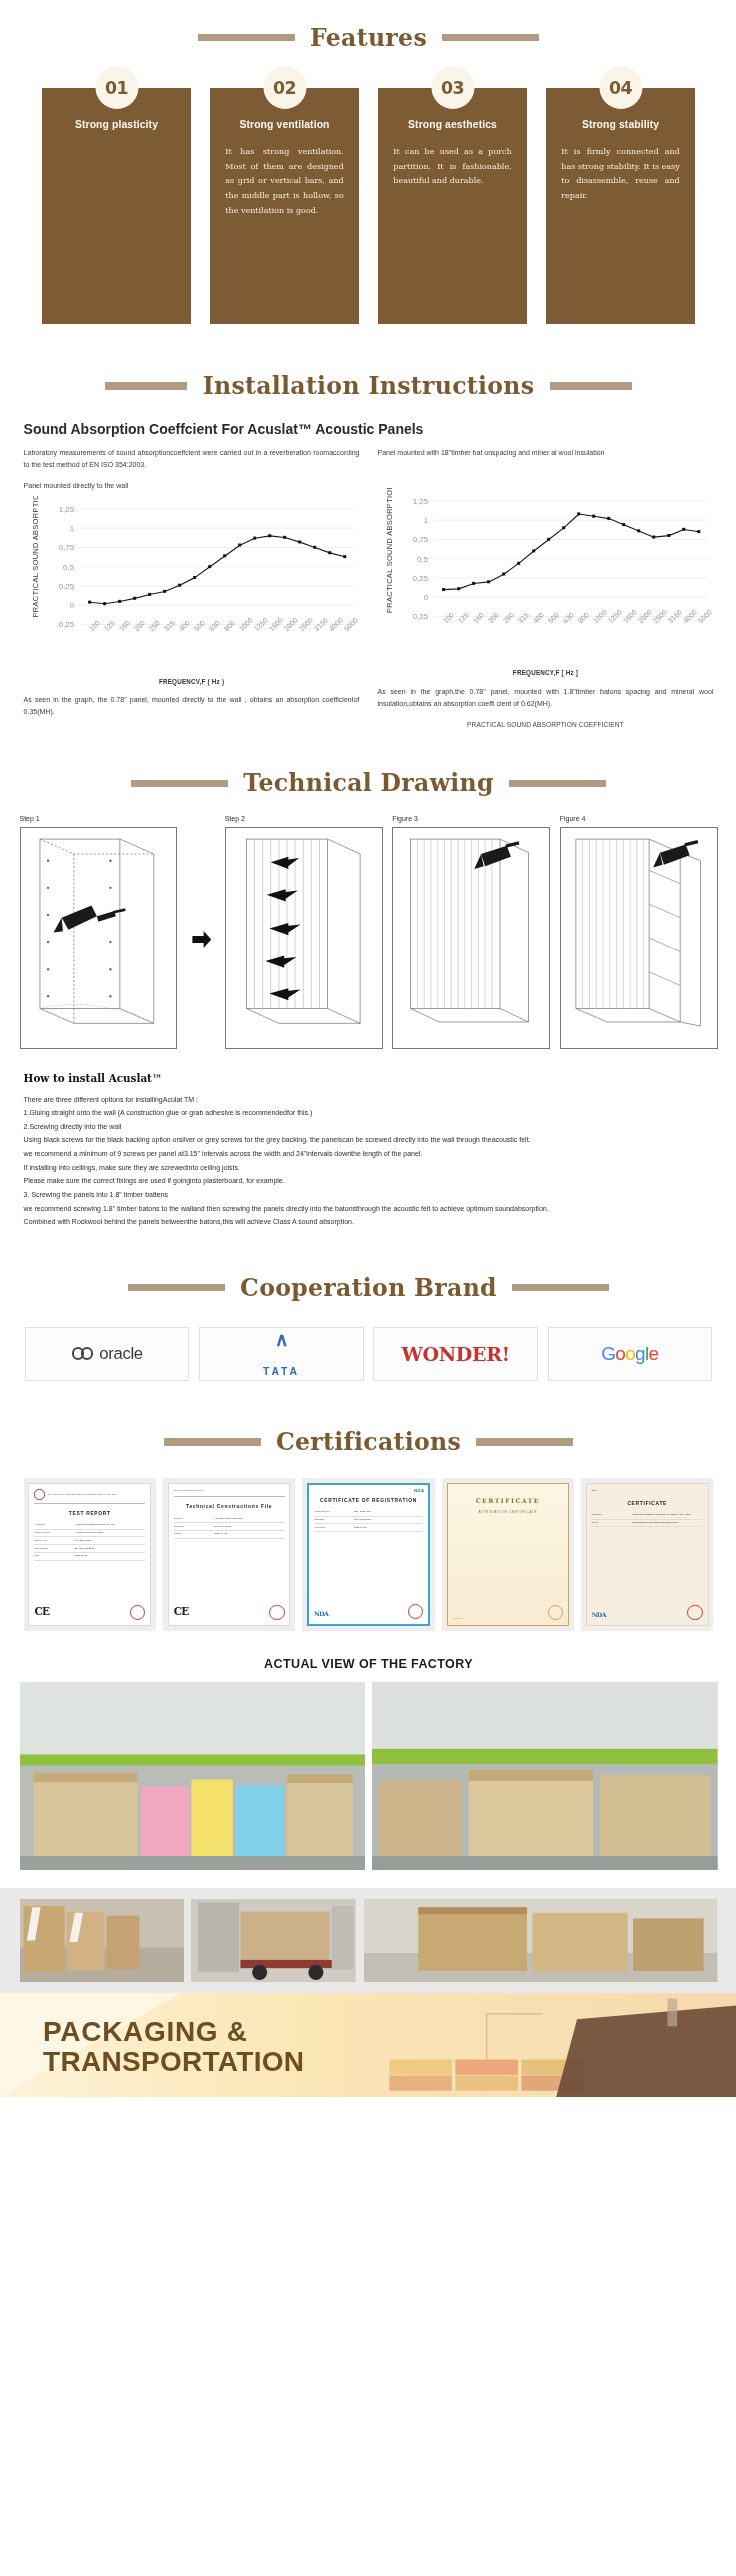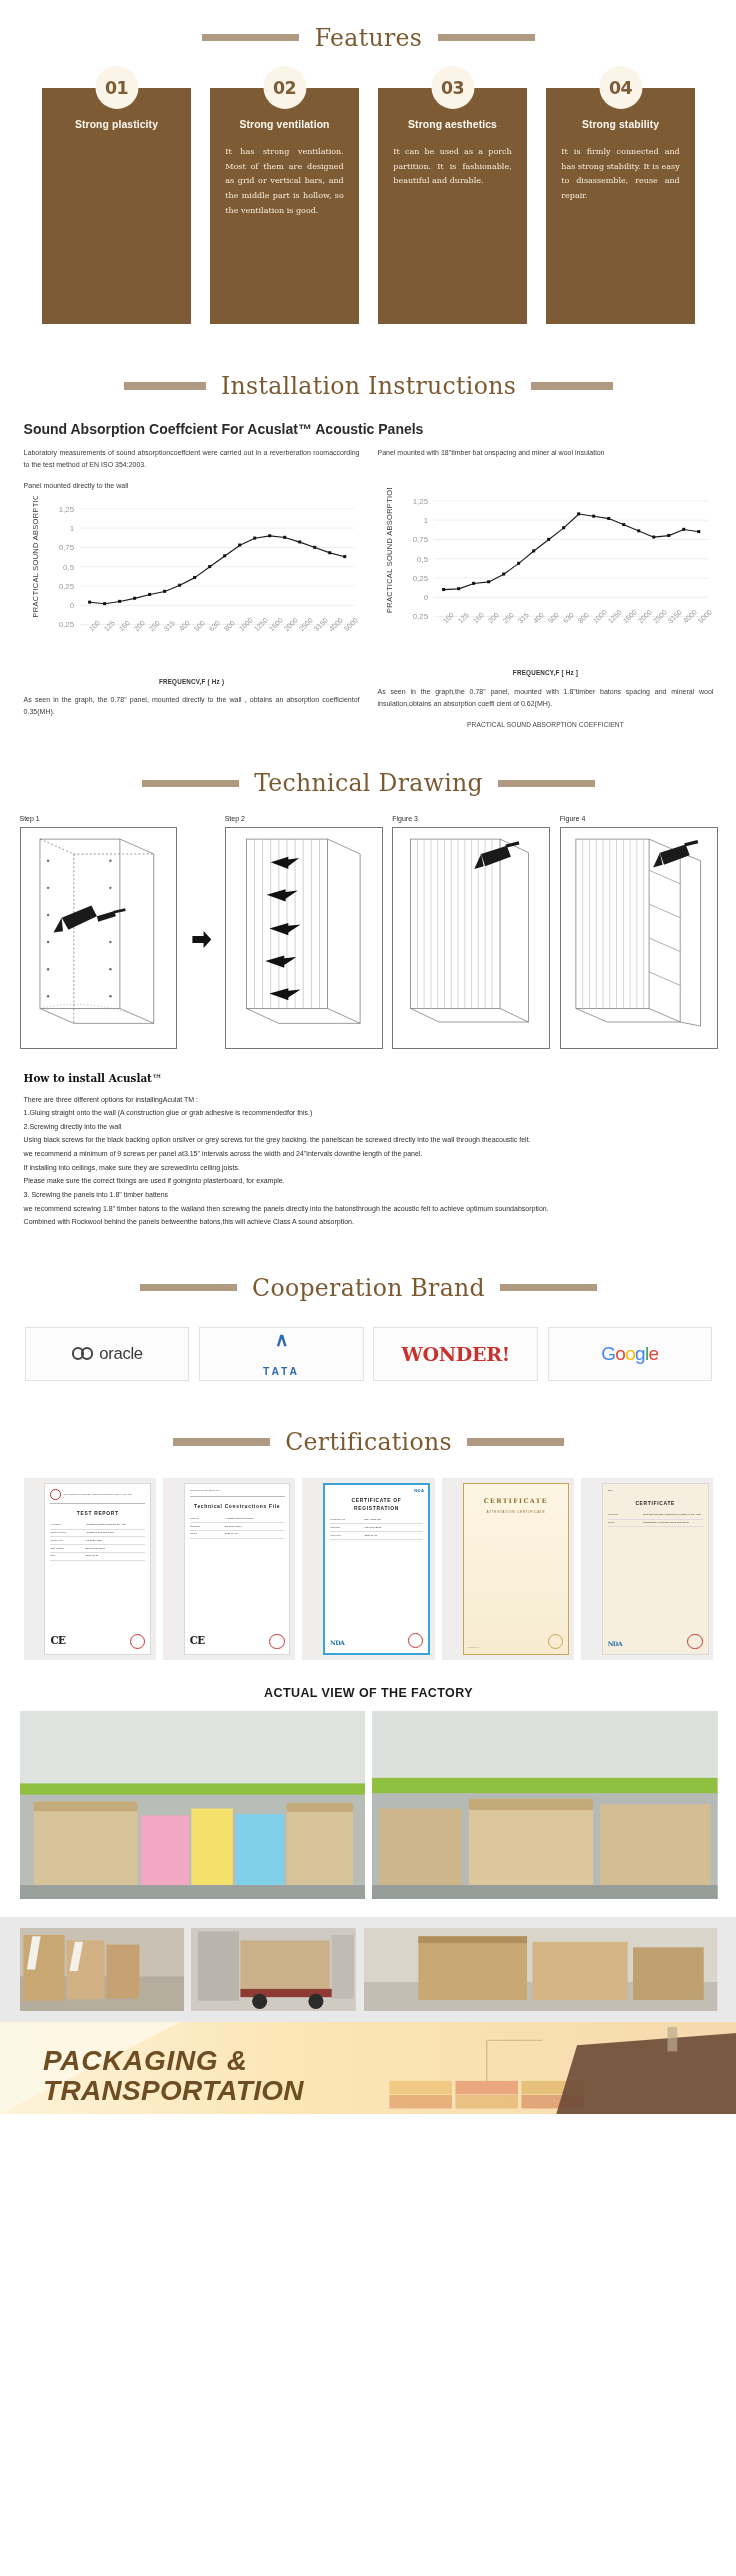--- a/index.html
+++ b/index.html
@@ -19,21 +19,21 @@
     justify-content: center;
     gap: 15.3px;
     padding: 23.6px 0 18px 0;
   }
   .sec-head .bar {
     width: 97px; height: 7.6px; background: #b19a82;
   }
   .sec-head .bar.short { width: 82px; }
   .sec-head h2 {
     font-family: "DejaVu Serif", "Liberation Serif", serif;
-    font-weight: 400;
+    font-weight: 700;
     font-size: 23.6px;
     letter-spacing: 0.3px;
     color: #7b5a31;
     white-space: nowrap;
   }
 
   
   .features {
     display: flex;
     gap: 19px;
@@ -202,28 +202,27 @@
     align-items: flex-start;
   }
   .cert {
     flex: 1 1 0;
     background: #efeeec;
     padding: 4.9px;
   }
   .cert-inner {
     background: #fff;
     border: 0.7px solid #d9d9d9;
-    height: 172px;
+    height: 143px;
     position: relative;
     overflow: hidden;
     font-size: 2.5px;
     line-height: 1.6;
     color: #444;
     padding: 5.6px 4.9px;
-    margin-left: 16px;
   }
   .cert-inner .c-logo {
     width: 10.4px; height: 10.4px; border-radius: 50%;
     border: 1px solid #b33; display:inline-block; vertical-align: middle;
   }
   .cert-inner .c-top { display:flex; align-items:center; gap:2.8px; border-bottom:0.3px solid #bbb; padding-bottom:2.8px; }
   .cert-inner .c-sub { font-size:2.4px; color:#666; }
   .cert-inner .c-head {
     text-align:center; font-size:4.9px; font-weight:700; letter-spacing:0.7px;
     color:#222; margin:6.3px 0 4.2px 0;
@@ -264,23 +263,22 @@
     display: flex;
     gap: 8.3px;
   }
   .pack-left { flex: 1 1 0; display: flex; gap: 7px; }
   .pack-photo { flex: 1 1 0; height: 83px; position: relative; overflow: hidden; }
   .pack-right { flex: 1.05 1 0; }
   .pack-right .pack-photo { height: 83px; }
 
   .pack-banner {
     position: relative;
-    height: 92px;
+    height: 104px;
     overflow: hidden;
-    font-style: italic;
   }
   .pack-banner .ban-text {
     position: absolute;
     left: 43px;
     top: 23.6px;
     font-size: 28px;
     font-weight: 700;
     color: #6e4d22;
     line-height: 1.08;
     letter-spacing: 0.7px;

